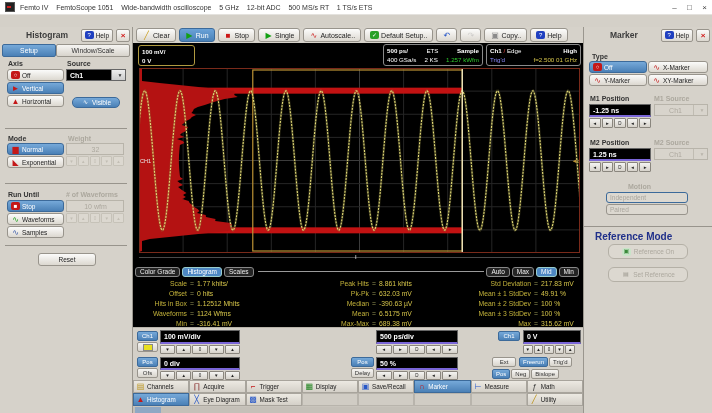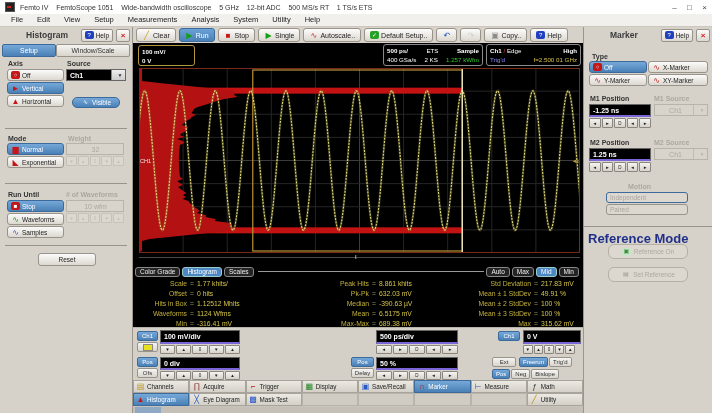--- a/index.html
+++ b/index.html
@@ -110,31 +110,20 @@
   <div id="titlebar">
     <span id="appicon"></span>
     <span id="title">Femto IV    FemtoScope 1051    Wide-bandwidth oscilloscope    5 GHz    12-bit ADC    500 MS/s RT    1 TS/s ETS</span>
     <div id="wincontrols">
       <span>–</span>
       <span>□</span>
       <span>×</span>
     </div>
   </div>
 
-  <div id="menubar">
-      <span class="mitem">File</span>
-      <span class="mitem">Edit</span>
-      <span class="mitem">View</span>
-      <span class="mitem">Setup</span>
-      <span class="mitem">Measurements</span>
-      <span class="mitem">Analysis</span>
-      <span class="mitem">System</span>
-      <span class="mitem">Utility</span>
-      <span class="mitem">Help</span>
-    </div>
 
   <div id="toolbar">
       <div class="tbtn">
         <span class="ic" style="color: rgb(200, 154, 24);">╱</span>
         <span>Clear</span>
       </div>
       <div class="tbtn sel">
         <span class="ic" style="color: rgb(18, 160, 18);">▶</span>
         <span>Run</span>
       </div>
@@ -608,21 +597,21 @@
     <div class="abs seclabel dis" style="left:44px;top:156px">Motion</div>
     <div class="abs" id="motion-btns" style="left:22px;top:165px;width:82px">
         <div class="pbtn sel dis" style="height: 11px;">
           <span>Independent</span>
         </div>
         <div class="pbtn dis" style="height: 11px;">
           <span>Paired</span>
         </div>
       </div>
     <div class="abs divider" style="left:0px;top:199px;width:129px"></div>
-    <div class="abs seclabel" style="left:4px;top:204px;color:#20308a;font-size:13px">Reference Mode</div>
+    <div class="abs seclabel" style="left:11px;top:204px;color:#20308a;font-size:10px">Reference Mode</div>
     <div class="abs refbtn" style="left:24px;top:217px;width:78px">
         <span class="ic box" style="background:#c8e4c8;color:#3a8a3a">▣</span>
         <span>Reference On</span>
       </div>
     <div class="abs refbtn" style="left:24px;top:240px;width:78px">
         <span class="ic" style="color:#9a968c;font-size:6px">▤</span>
         <span>Set Reference</span>
       </div>
   </div>
 

